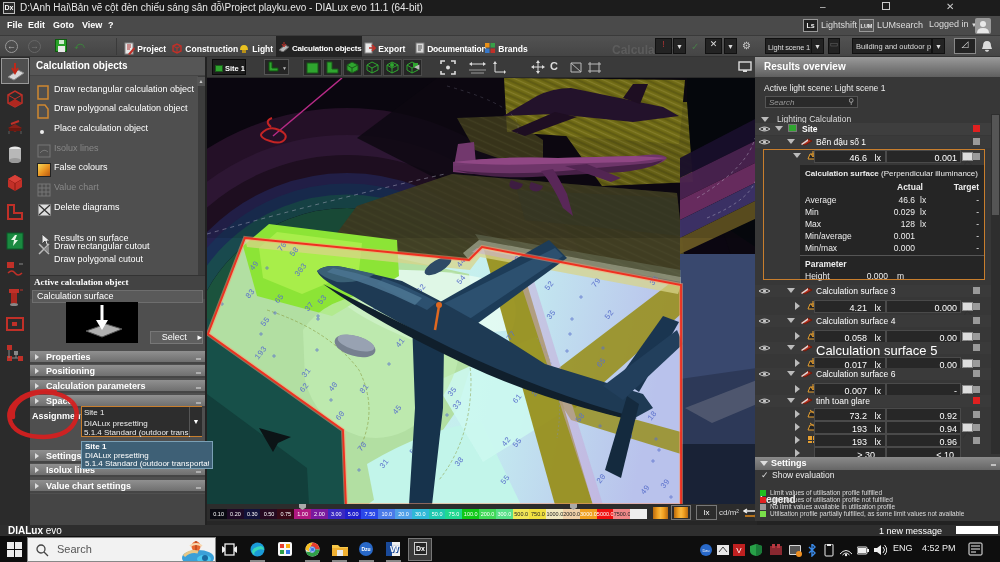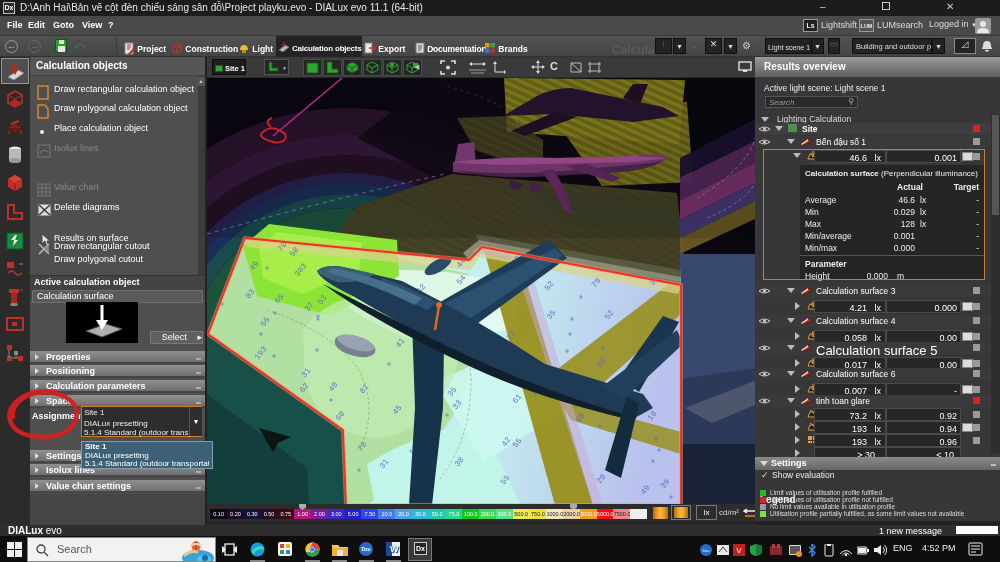--- a/index.html
+++ b/index.html
@@ -15,21 +15,21 @@
 .tabitem{top:6px;height:14px;color:#fff;font-weight:bold;font-size:8.5px;white-space:nowrap;}
 .tbsep{top:2px;width:1px;height:17px;background:#3a3a3a;}
 .smbtn{top:2px;height:16px;background:#232323;border:1px solid #111;color:#ddd;text-align:center;font-size:9px;white-space:nowrap;}
 #sidebar{left:0;top:57px;width:30px;height:468px;background:#2b2b2b;}
 #leftpanel{left:30px;top:57px;width:175px;height:468px;background:#4f4f4f;}
 #lp-title{left:0;top:0;width:175px;height:19px;background:#565656;border-bottom:1px solid #444;color:#fff;font-weight:bold;font-size:10px;padding:3px 0 0 6px;}
 .lprow{left:0;width:168px;height:20px;color:#fff;font-size:9px;}
 .lprow .txt{position:absolute;left:24px;top:6px;white-space:nowrap;}
 .lprow.dis{color:#888;}
 #lp-scroll{left:168px;top:19px;width:7px;height:199px;background:#3c3c3c;}
-#lp-activebar{left:0;top:218px;width:175px;height:24px;background:#434343;color:#fff;font-weight:bold;font-size:9px;padding:1px 0 0 4px;border-top:1px solid #333;}
+#lp-activebar{left:0;top:218px;width:175px;height:24px;background:#434343;color:#fff;font-weight:bold;font-size:9px;padding:1px 0 0 4px;border-top:1px solid #333;font-family:Liberation Serif, serif;}
 #lp-surfbar{left:2px;top:233px;width:171px;height:13px;background:#5a5a5a;border:1px solid #6e6e6e;color:#fff;font-size:9px;padding:0px 0 0 4px;}
 #lp-thumb{left:36px;top:245px;width:72px;height:41px;background:#000;}
 #lp-select{left:120px;top:274px;width:53px;height:13px;background:#5f5f5f;border:1px solid #777;color:#fff;font-size:9px;text-align:center;}
 .sechdr{left:0;width:175px;height:13px;background:linear-gradient(#909090,#6f6f6f);color:#fff;font-weight:bold;font-size:9px;padding:1px 0 0 16px;border-bottom:2px solid #454545;}
 .sechdr .arr{position:absolute;left:5px;top:3px;width:0;height:0;border-left:4px solid #ddd;border-top:3px solid transparent;border-bottom:3px solid transparent;}
 .sechdr .pin{position:absolute;right:4px;top:4px;color:#ddd;font-size:7px;}
 #assignlabel{left:2px;top:354px;color:#fff;font-weight:bold;font-size:9px;}
 #assigndd{left:51px;top:349px;width:121px;height:31px;background:#2d2d2d;border:1px solid #c87e2d;color:#eee;font-size:8px;padding:1px 2px;line-height:9px;}
 #assignarr{left:159px;top:350px;width:13px;height:29px;background:#2d2d2d;border-left:1px solid #555;color:#fff;font-size:7px;text-align:center;line-height:29px;}
 #tooltip{left:81px;top:441px;width:132px;height:28px;background:#3e6076;border:1px solid #7ba0b5;color:#fff;font-size:8px;padding:1px 3px;z-index:30;line-height:8.6px;}
@@ -205,20 +205,24 @@
   <div class="abs lprow" style="top:60px;">
         <div class="abs" style="left:10px;top:13px;width:4px;height:4px;background:#eee;border-radius:50%;"></div>
         <span class="txt">Place calculation object</span>
       </div>
   <div class="abs lprow dis" style="top:80px;">
         <svg class="abs" style="left:7px;top:7px;" width="14" height="14">
           <rect x="1" y="1" width="12" height="12" fill="none" stroke="#777"></rect>
           <path d="M3,9 Q7,4 11,8" stroke="#777" fill="none"></path>
         </svg>
         <span class="txt">Isolux lines</span>
+      </div>
+  <div class="abs lprow" style="top:99px;">
+        <div class="abs" style="left:7px;top:7px;width:14px;height:14px;background:linear-gradient(135deg,#f8d858 0%,#e89020 55%,#b85810 100%);border:1px solid #222;"></div>
+        <span class="txt">False colours</span>
       </div>
   <div class="abs lprow dis" style="top:119px;">
         <svg class="abs" style="left:7px;top:7px;" width="14" height="14">
           <rect x="1" y="1" width="12" height="12" fill="none" stroke="#777"></rect>
           <path d="M1,5 H13 M1,9 H13 M5,1 V13 M9,1 V13" stroke="#777"></path>
         </svg>
         <span class="txt">Value chart</span>
       </div>
   <div class="abs lprow" style="top:139px;">
         <svg class="abs" style="left:7px;top:7px;" width="15" height="14">

